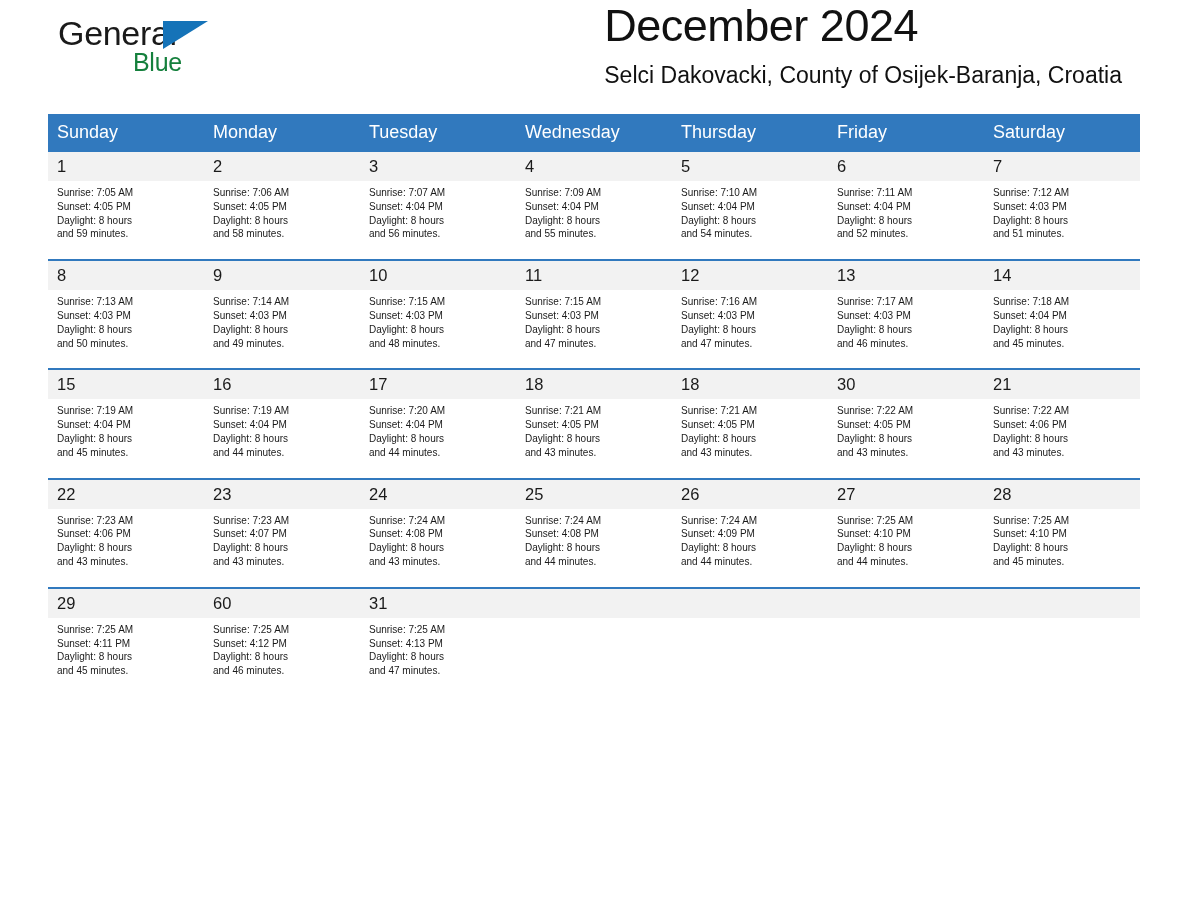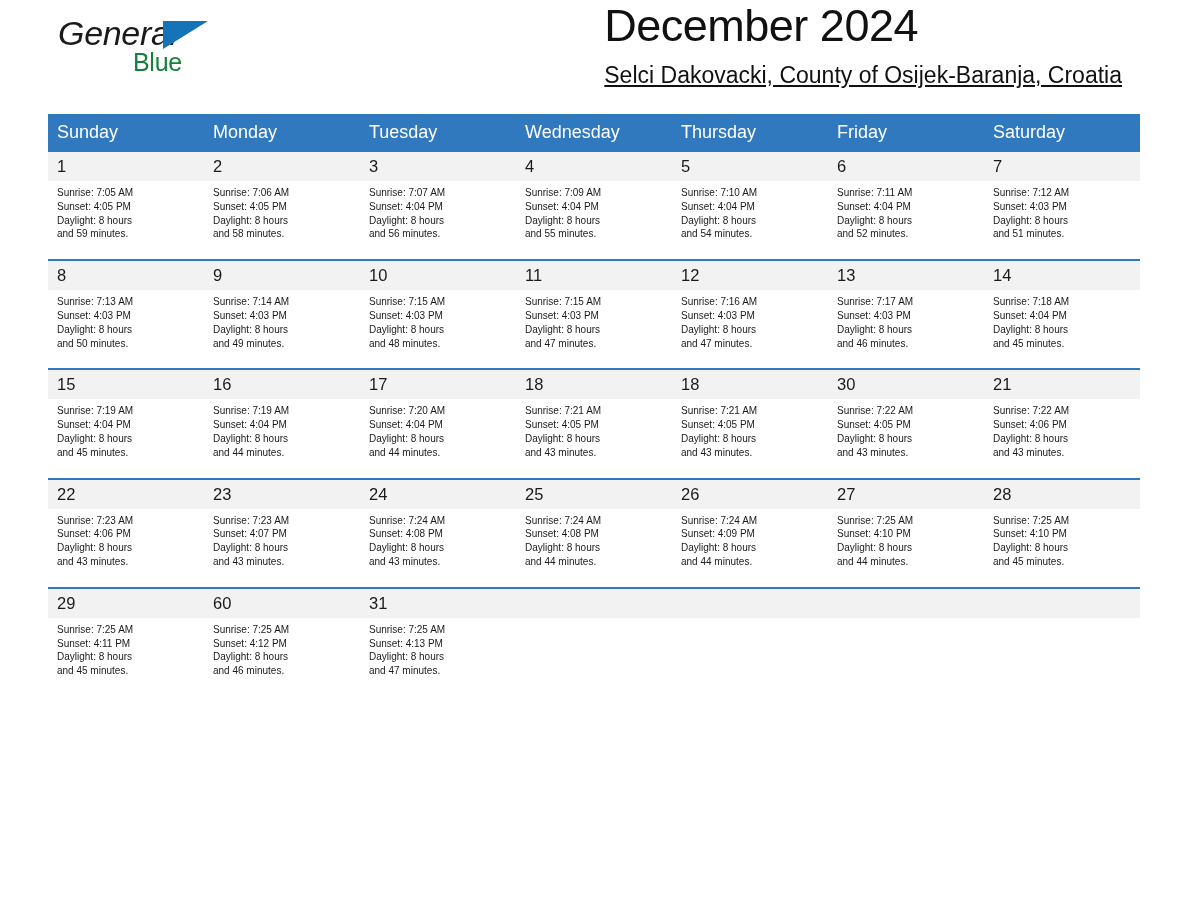--- a/index.html
+++ b/index.html
@@ -34,21 +34,20 @@
     height: 80px;
   }
   .logo-general {
     position: absolute;
     left: 0;
     top: 0;
     font-size: 34px;
     letter-spacing: -0.3px;
     color: #1a1a1a;
     font-family: "Liberation Sans", sans-serif;
-    font-style: italic;
   }
   .logo-tri {
     position: absolute;
     left: 105px;
     top: 7px;
     width: 0;
     height: 0;
     border-style: solid;
     border-width: 28px 0 0 45px;
     border-color: transparent transparent transparent #1573b8;
@@ -74,21 +73,20 @@
     line-height: 1.15;
     letter-spacing: -0.5px;
     white-space: nowrap;
   }
   .cal-subtitle {
     margin-top: 10px;
     font-size: 23px;
     color: #111111;
     line-height: 1.2;
     white-space: nowrap;
-    text-decoration: underline;
   }
 
   
   .cal {
     width: 1092px;
     border-collapse: collapse;
     table-layout: fixed;
     margin-top: 6px;
   }
   .cal th {

